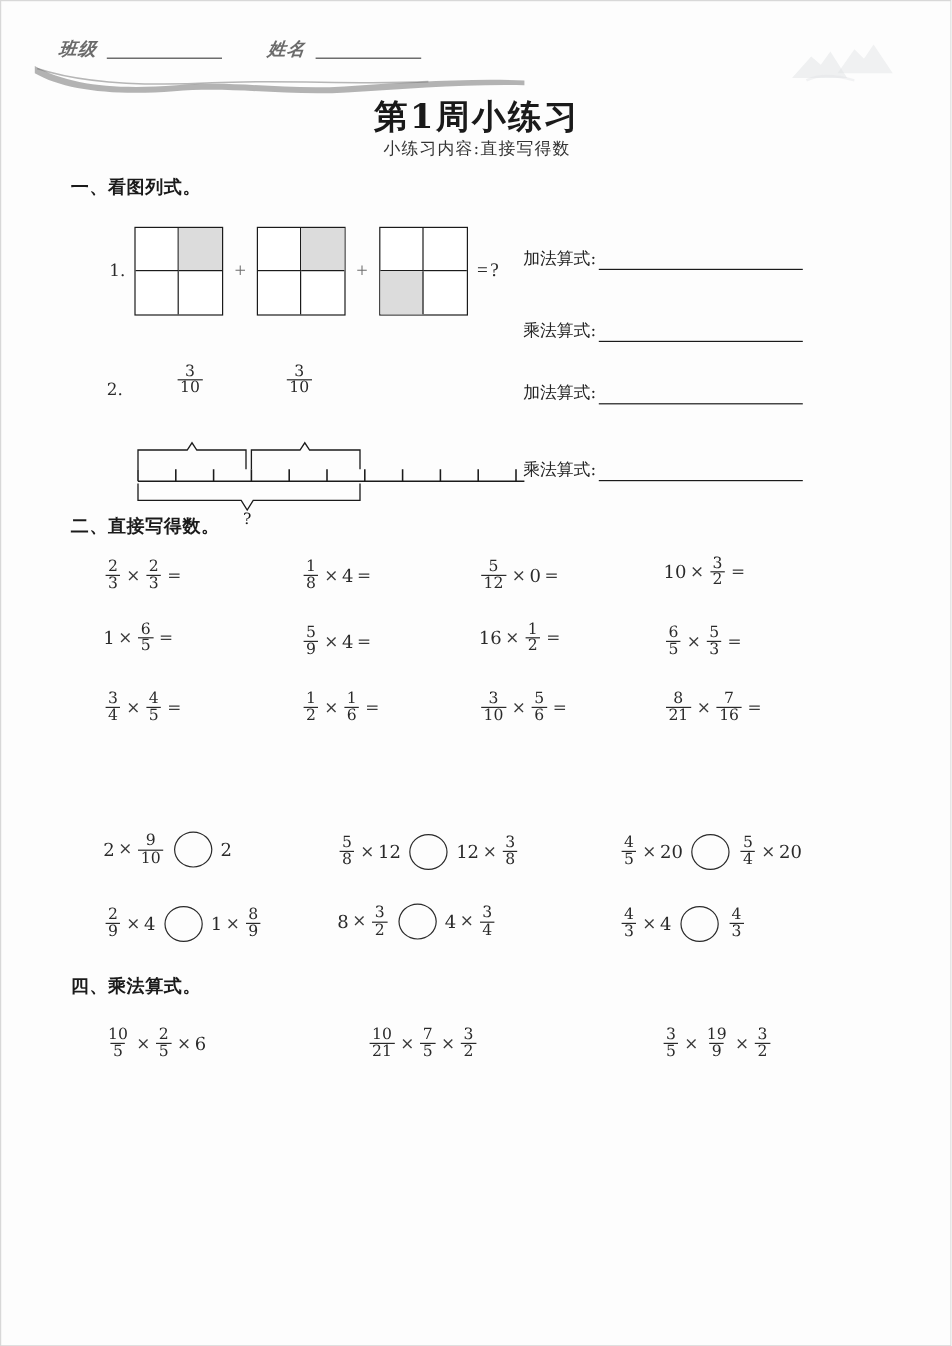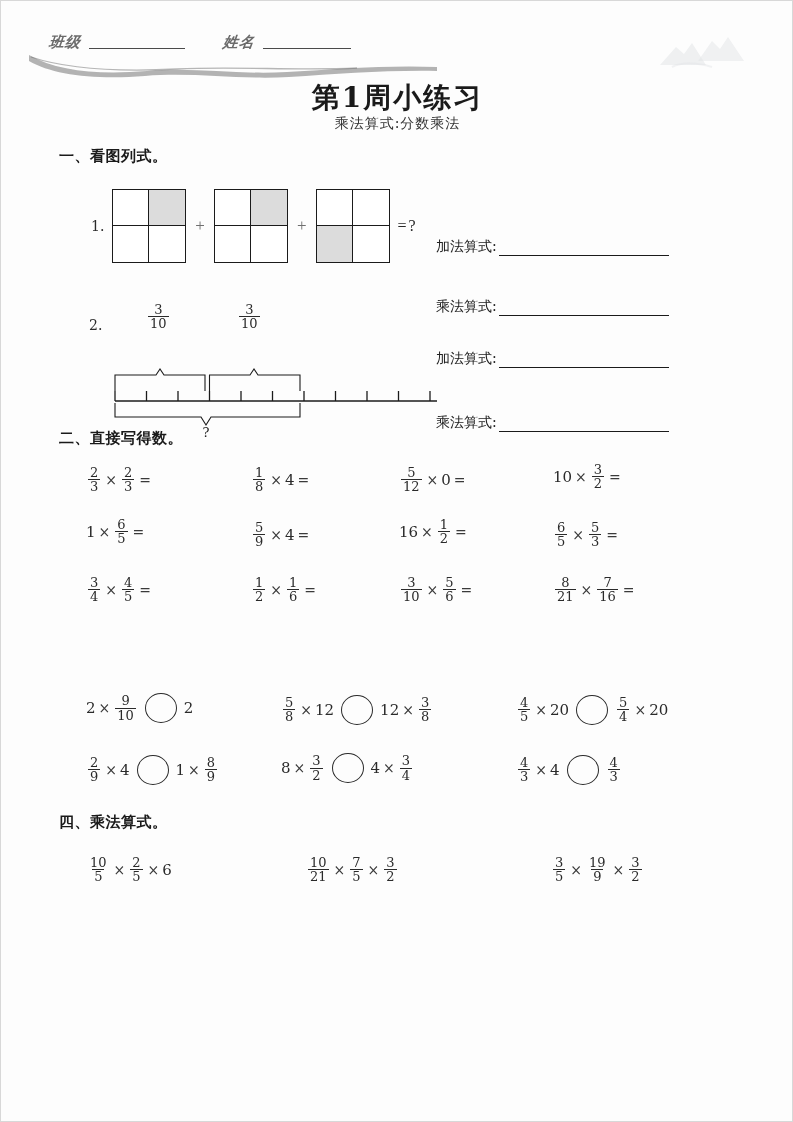--- a/index.html
+++ b/index.html
@@ -96,21 +96,21 @@
   .sqgrid { display: grid; grid-template-columns: 36px 36px; grid-template-rows: 36px 36px;
             border: 1.6px solid #1b1b1b; background:#fff; }
   .sqgrid div { border-right: 1.4px solid #1b1b1b; border-bottom: 1.4px solid #1b1b1b; }
   .sqgrid div:nth-child(2), .sqgrid div:nth-child(4) { border-right: none; }
   .sqgrid div:nth-child(3), .sqgrid div:nth-child(4) { border-bottom: none; }
   .sh { background: #dcdcdc; }
   .plus { font-size: 17px; color:#6f6f6f; margin: 0 9px; }
   .eqq { font-size: 16px; color:#2a2a2a; margin-left: 8px; }
 
   
-  .ansrow { position: absolute; display: flex; align-items: flex-end; margin-top: 31px; }
+  .ansrow { position: absolute; display: flex; align-items: flex-end; }
   .ansrow .lbl { font-size: 14px; font-family:"DejaVu Serif","Liberation Serif",serif; color:#222; white-space: nowrap; }
   .ansrow .ln { width: 170px; border-bottom: 1.3px solid #1b1b1b; height: 15px; margin-left: 2px; }
 
   
   .numline { position: absolute; }
   .eq-cell { position: absolute; }
   .watermark-bottom {
     position:absolute; right: 28px; bottom: 18px;
     font-size: 34px; color: #fbfbfb; letter-spacing: 3px;
     font-family:"DejaVu Serif", serif;
@@ -137,21 +137,21 @@
     </div>
 
     <svg class="mountains" width="96" height="42" viewBox="0 0 96 42">
       <path d="M6,36 L22,18 L30,25 L38,14 L52,36 Z" fill="#c9cdd2" opacity=".55"></path>
       <path d="M44,32 L58,12 L66,20 L74,8 L90,32 Z" fill="#c9cdd2" opacity=".5"></path>
       <path d="M18,38 C30,32 44,34 58,38" fill="none" stroke="#c9cdd2" stroke-width="2" opacity=".45"></path>
     </svg>
   </div>
 
   <div class="title">第1周小练习</div>
-  <div class="subtitle">乘法算式:分数乘法</div>
+  <div class="subtitle">小练习内容:直接写得数</div>
 
   <div class="sec-head" style="left:58px; top:146px;">一、看图列式。</div>
 
   <div class="grid-row" style="left:90px; top:188px;">
     <span class="m" style="font-size:14px; margin-right:8px;">1.</span>
     <div class="sqgrid">
       <div></div>
       <div class="sh"></div>
       <div></div>
       <div></div>

